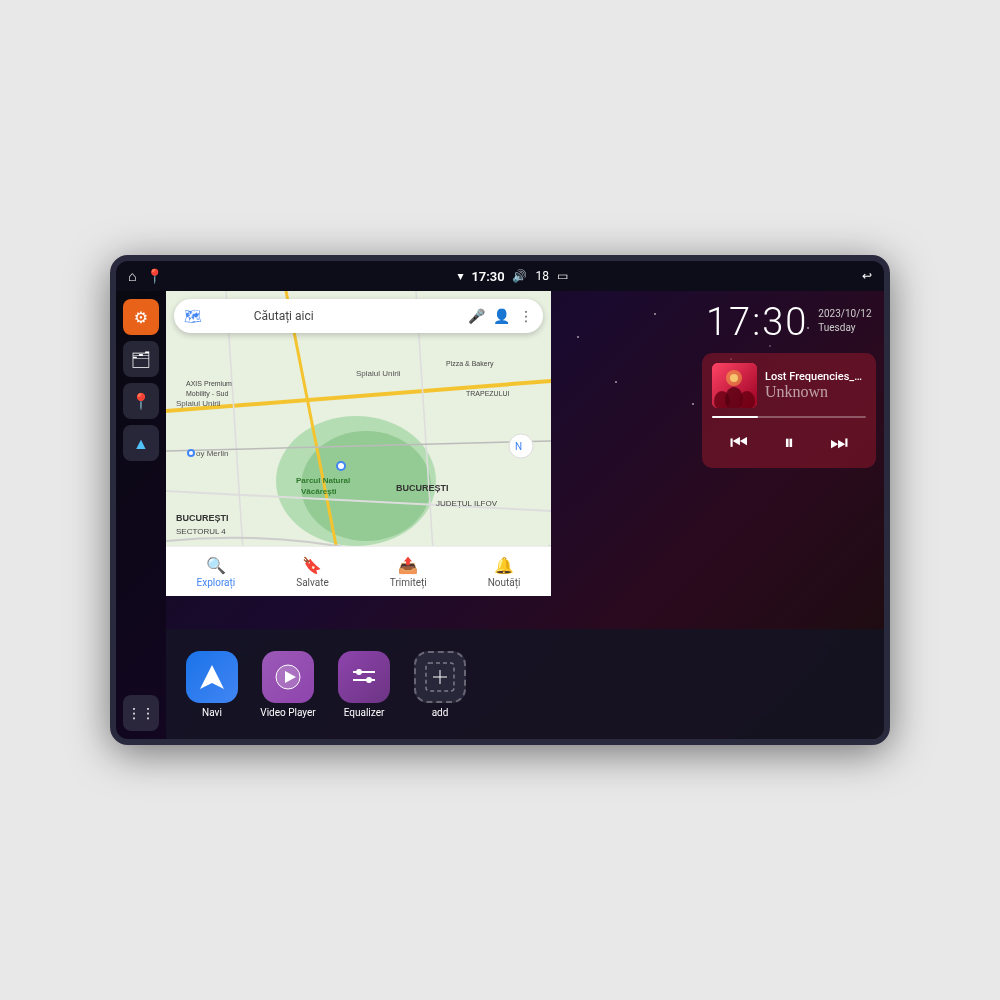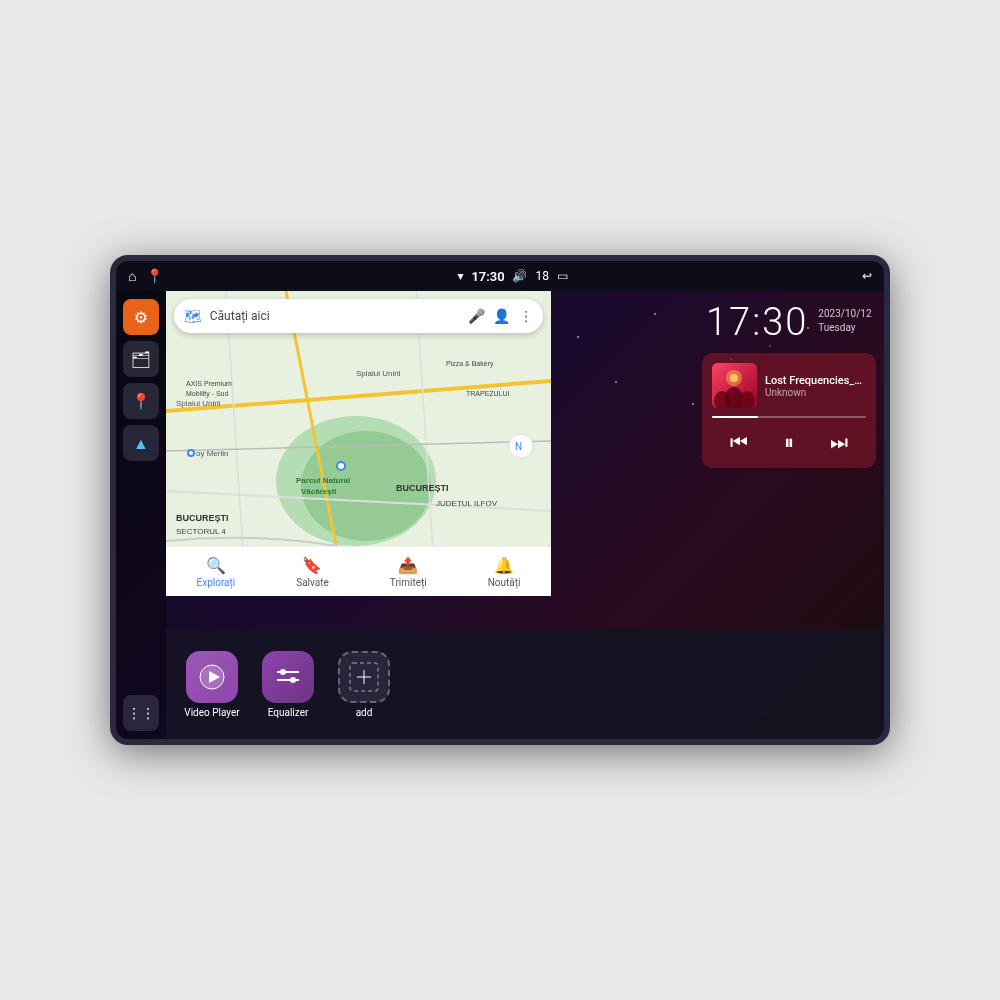--- a/index.html
+++ b/index.html
@@ -164,20 +164,21 @@
       padding: 0 10px;
       gap: 8px;
       box-shadow: 0 2px 6px rgba(0,0,0,0.2);
       z-index: 5;
     }
 
     .map-search-text {
       flex: 1;
       font-size: 12px;
       color: #444;
+      margin-left: 44px;
     }
 
     .map-bottom-bar {
       position: absolute;
       bottom: 0;
       left: 0;
       right: 0;
       height: 50px;
       background: white;
       display: flex;
@@ -276,21 +277,22 @@
       color: white;
       font-size: 11px;
       white-space: nowrap;
       overflow: hidden;
       text-overflow: ellipsis;
       font-weight: 500;
     }
 
     .track-artist {
       color: rgba(255,255,255,0.6);
-      font-size: 10px;
+      font-size: 16px;
+      font-family: Liberation Serif, serif;
     }
 
     .progress-bar {
       height: 2px;
       background: rgba(255,255,255,0.3);
       border-radius: 1px;
       margin-bottom: 8px;
     }
 
     .progress-fill {
@@ -541,20 +543,28 @@
         <div class="music-controls">
           <span class="ctrl-btn">⏮</span>
           <span class="ctrl-btn">⏸</span>
           <span class="ctrl-btn">⏭</span>
         </div>
       </div>
     </div>
 
     <div class="app-drawer">
 
+      <div class="app-icon">
+        <div class="app-icon-img icon-navi">
+          <svg width="30" height="30" viewBox="0 0 30 30">
+              <polygon points="15,3 3,27 15,21 27,27" fill="white"></polygon>
+            </svg>
+        </div>
+        <span class="app-label">Navi</span>
+      </div>
 
 
       <div class="app-icon">
         <div class="app-icon-img icon-video">
           <svg width="30" height="30" viewBox="0 0 30 30">
             <circle cx="15" cy="15" r="12" fill="rgba(255,255,255,0.2)" stroke="white" stroke-width="1"></circle>
             <polygon points="12,9 12,21 23,15" fill="white"></polygon>
           </svg>
         </div>
         <span class="app-label">Video Player</span>

